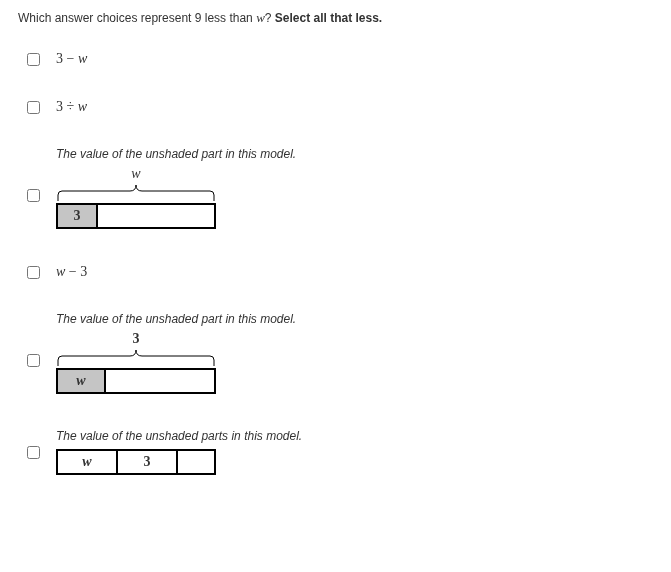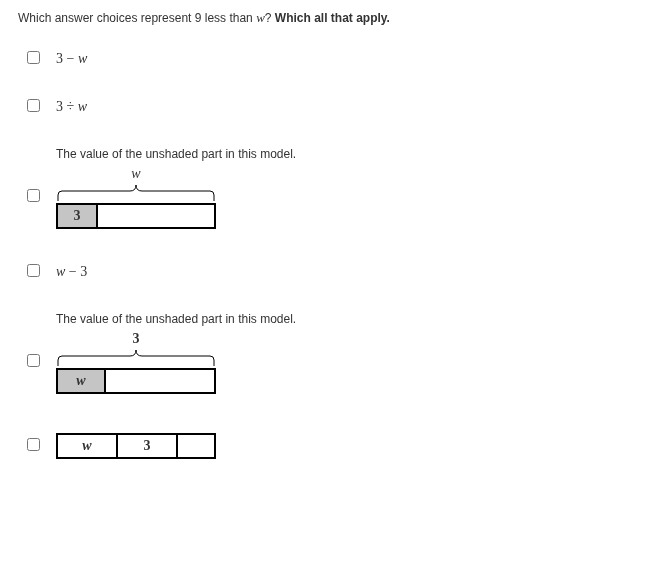--- a/index.html
+++ b/index.html
@@ -20,21 +20,21 @@
     }
     .question-text .bold {
       font-weight: bold;
     }
     .choice-row {
       display: flex;
       align-items: flex-start;
       margin-bottom: 20px;
     }
     .choice-row.simple {
-      align-items: flex-start;
+      align-items: center;
       margin-bottom: 32px;
     }
     .checkbox-cell {
       width: 30px;
       flex-shrink: 0;
       display: flex;
       justify-content: center;
     }
     .checkbox-cell.mid {
       align-self: center;
@@ -51,20 +51,21 @@
     }
     .math-expr {
       font-family: 'Times New Roman', serif;
       font-size: 14px;
     }
     .math-expr .var {
       font-style: italic;
     }
     .desc-text {
       margin-bottom: 6px;
+      font-style: italic;
     }
     .model-wrap {
       padding-bottom: 15px;
     }
     .brace-label {
       text-align: center;
       font-family: 'Times New Roman', serif;
       font-style: italic;
       font-size: 14px;
       line-height: 1;
@@ -102,21 +103,21 @@
       font-style: italic;
     }
     .last-model {
       margin-top: 4px;
     }
   </style>
 </head>
 <body>
 
 <div class="question-text">
-  <span>Which answer choices represent 9 less than </span><span class="var">w</span><span>? </span><span class="bold">Which all that apply.</span>
+  <span>Which answer choices represent 9 less than </span><span class="var">w</span><span>? </span><span class="bold">Select all that less.</span>
 </div>
 
 <div class="choice-row simple">
   <div class="checkbox-cell">
     <input type="checkbox" style="">
   </div>
   <div class="choice-content">
     <span class="math-expr">3 − <span class="var">w</span></span>
   </div>
 </div>
@@ -177,20 +178,21 @@
       </div>
     </div>
   </div>
 </div>
 
 <div class="choice-row">
   <div class="checkbox-cell mid">
     <input type="checkbox" style="">
   </div>
   <div class="choice-content">
+    <div class="desc-text">The value of the unshaded parts in this model.</div>
     <div class="last-model">
       <div class="bar-model" style="width:160px">
         <div class="bar-cell" style="width:60px">
             <span class="var">w</span>
           </div>
         <div class="bar-cell" style="width:60px">3</div>
         <div class="bar-cell" style="flex:1"></div>
       </div>
     </div>
   </div>

